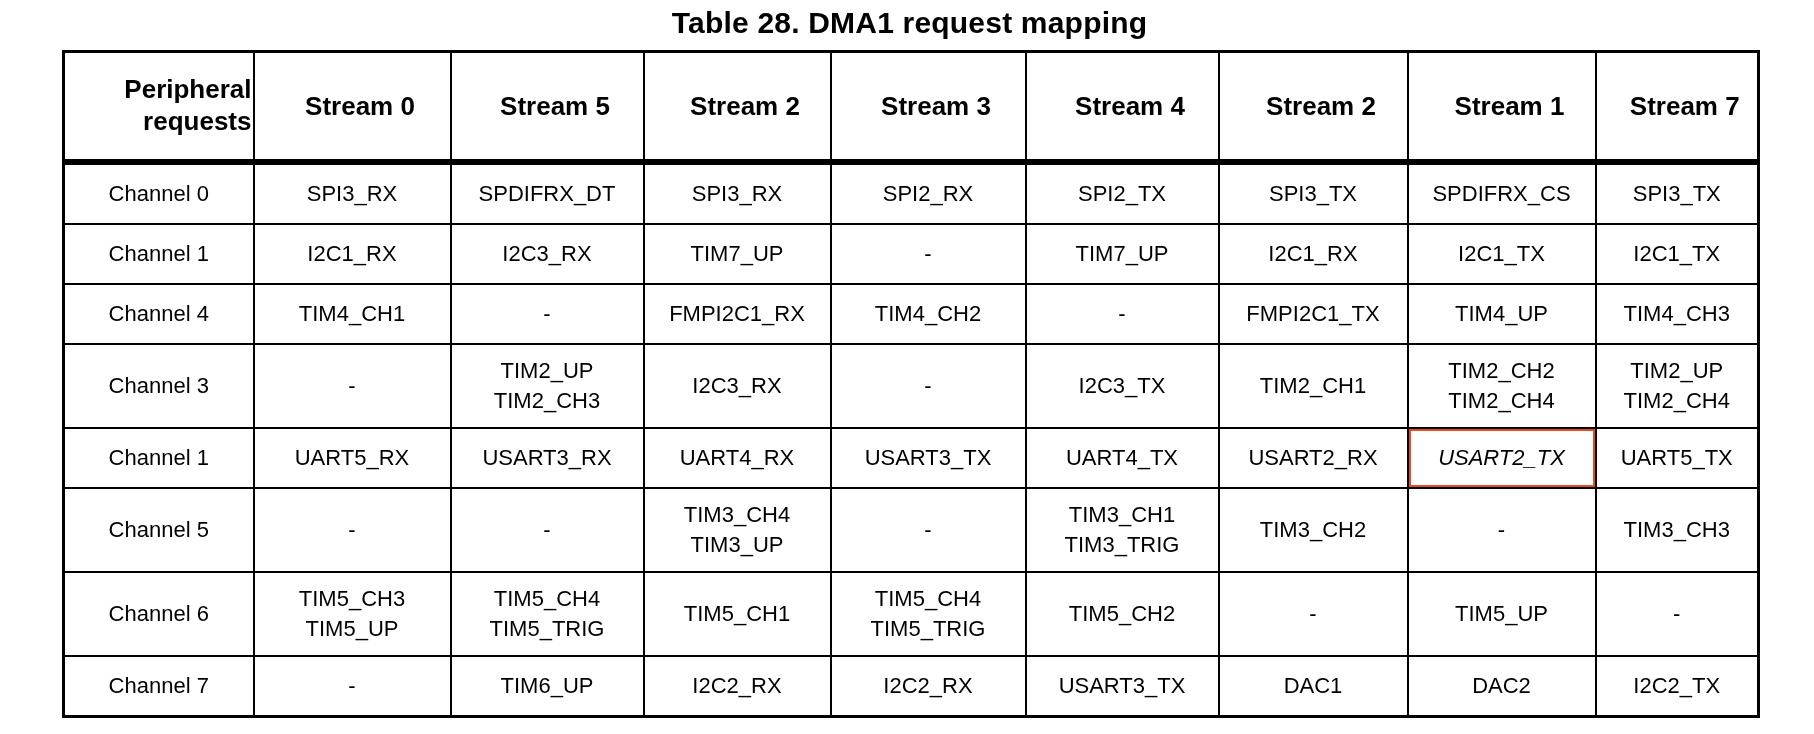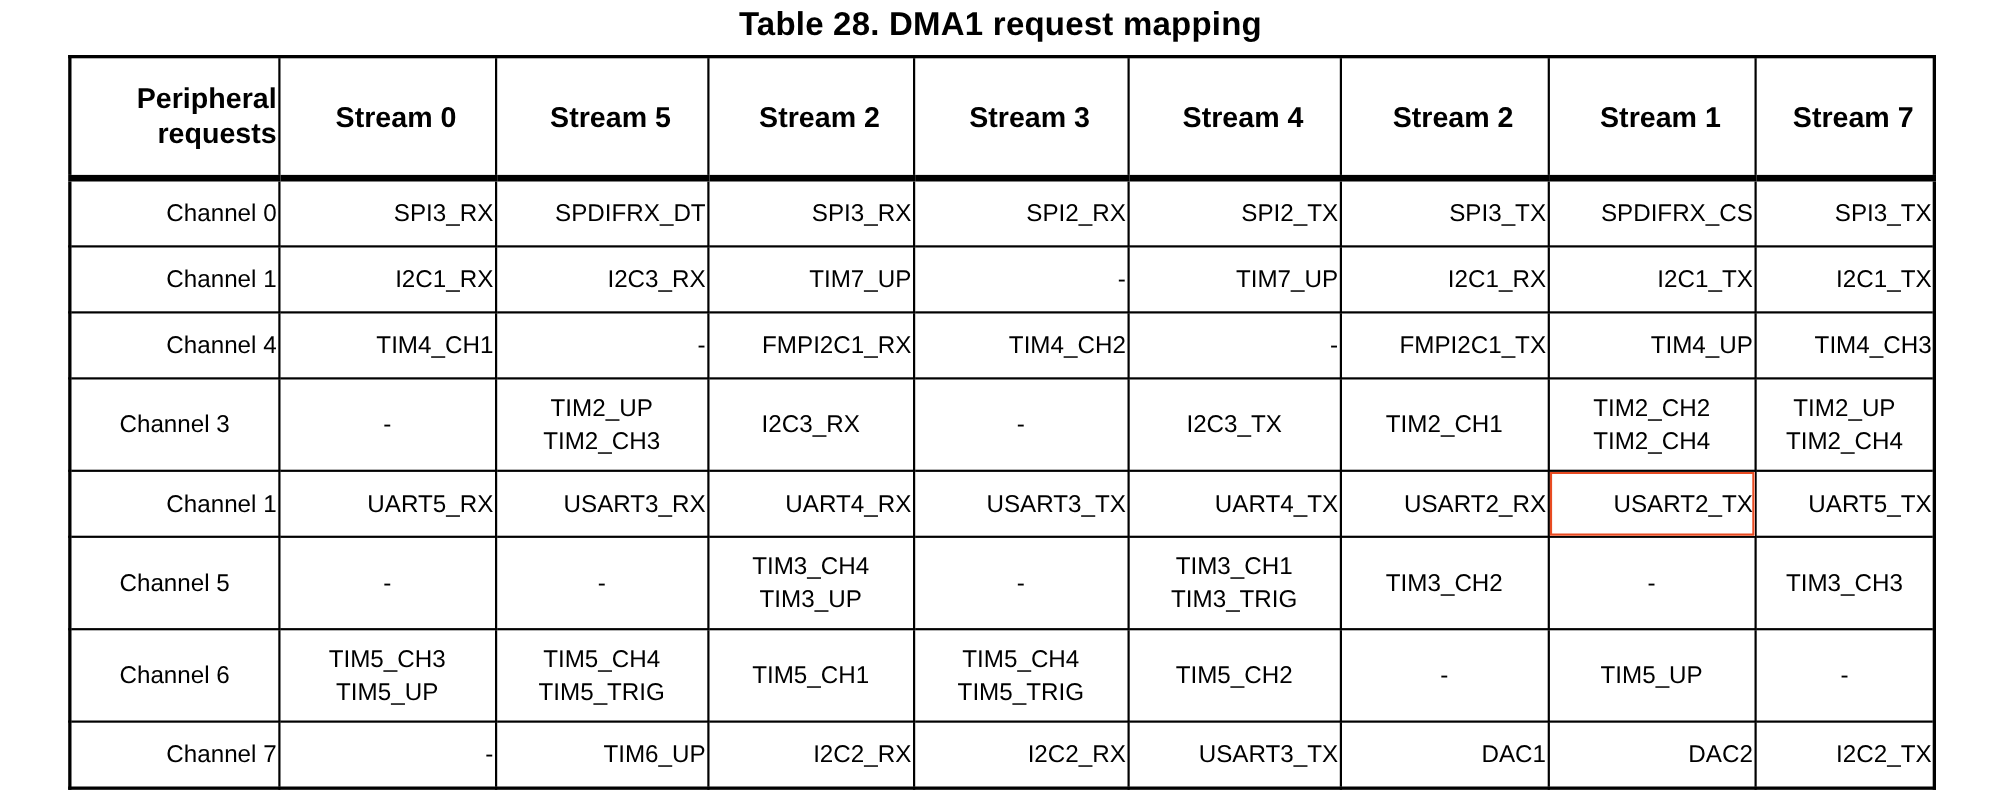--- a/index.html
+++ b/index.html
@@ -48,29 +48,30 @@
   }
   table.tbl thead th.corner {
     text-align: right;
     padding-left: 12px;
     line-height: 1.22;
   }
   table.tbl td {
     font-size: 22px;
     font-weight: normal;
   }
-  tr.row-single td { height: 56px; text-align: right; }
+  tr.row-single td { height: 56px; }
   tr.row-double td { height: 80px; }
   .cell-text {
     white-space: pre-line;
     line-height: 1.35;
     display: inline-block;
   }
   td.hl-cell {
     position: relative;
+    font-style: italic;
   }
   .hl-box {
     position: absolute;
     top: -4px; left: -4px; right: -4px; bottom: -4px;
     border: 6px solid #E84B22;
     border-radius: 4px;
     pointer-events: none;
     z-index: 5;
   }
 </style>

